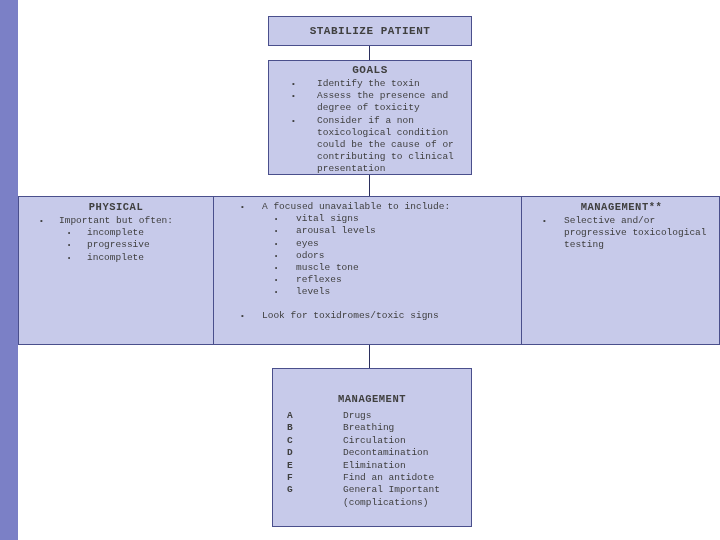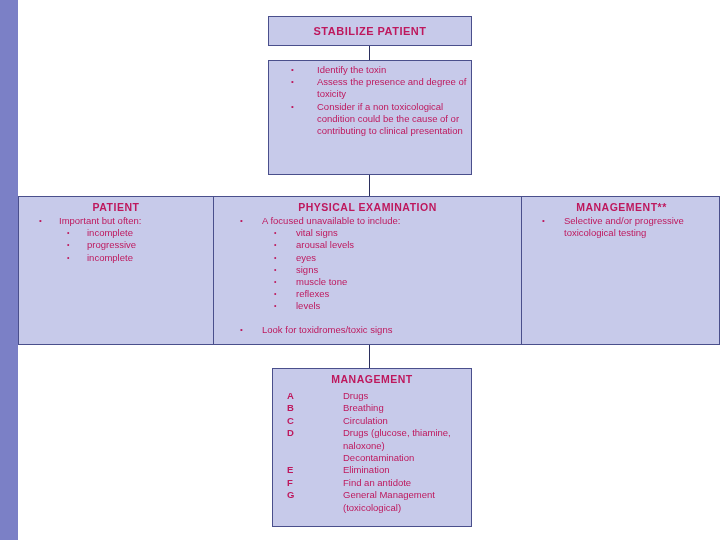--- a/index.html
+++ b/index.html
@@ -6,22 +6,22 @@
     margin: 0;
     padding: 0;
     background: #ffffff;
   }
   #slide {
     position: relative;
     width: 720px;
     height: 540px;
     background: #ffffff;
     overflow: hidden;
-    font-family: Liberation Sans, sans-serif;
-    color: #be185d;
+    font-family: Liberation Mono, monospace;
+    color: #404040;
   }
 
   
   .left-bar {
     position: absolute;
     left: 0;
     top: 0;
     width: 18px;
     height: 540px;
     background: #7b80c6;
@@ -112,20 +112,21 @@
   #management-box {
     left: 272px;
     top: 368px;
     width: 200px;
     height: 159px;
     padding: 4px 6px 0 6px;
   }
   #management-box .title {
     font-size: 10.5px;
     margin-bottom: 5px;
+    margin-top: 20px;
   }
 
   
   ul.lvl {
     list-style: none;
     margin: 0;
     padding: 0;
   }
   ul.lvl > li {
     position: relative;
@@ -201,20 +202,21 @@
 
   <div class="left-bar"></div>
 
   <div class="box" id="stabilize-box">
     <div class="title">STABILIZE PATIENT</div>
   </div>
 
   <div class="connector" style="left:369px; top:46px; height:14px;"></div>
 
   <div class="box" id="goals-box">
+    <div class="title">GOALS</div>
     <ul class="lvl">
       <li class="b1">
         <span class="bullet">•</span>
         <span>Identify the toxin</span>
       </li>
       <li class="b1">
         <span class="bullet">•</span>
         <span>Assess the presence and degree of toxicity</span>
       </li>
       <li class="b1">
@@ -225,21 +227,21 @@
   </div>
 
   <div class="connector" style="left:369px; top:175px; height:21px;"></div>
 
   <div class="box" id="middle-band">
 
     <div class="divider" id="divider-1"></div>
     <div class="divider" id="divider-2"></div>
 
     <div class="panel" id="history-panel">
-      <div class="title">PATIENT</div>
+      <div class="title">PHYSICAL</div>
       <ul class="lvl">
         <li class="b1">
           <span class="bullet">•</span>
           <span>Important but often:</span>
         </li>
         <li class="b2">
           <span class="bullet">•</span>
           <span>incomplete</span>
         </li>
         <li class="b2">
@@ -247,41 +249,40 @@
           <span>progressive</span>
         </li>
         <li class="b2">
           <span class="bullet">•</span>
           <span>incomplete</span>
         </li>
       </ul>
     </div>
 
     <div class="panel" id="physical-panel">
-      <div class="title">PHYSICAL EXAMINATION</div>
       <ul class="lvl">
         <li class="b1">
           <span class="bullet">•</span>
           <span>A focused unavailable to include:</span>
         </li>
         <li class="b2">
           <span class="bullet">•</span>
           <span>vital signs</span>
         </li>
         <li class="b2">
           <span class="bullet">•</span>
           <span>arousal levels</span>
         </li>
         <li class="b2">
           <span class="bullet">•</span>
           <span>eyes</span>
         </li>
         <li class="b2">
           <span class="bullet">•</span>
-          <span>signs</span>
+          <span>odors</span>
         </li>
         <li class="b2">
           <span class="bullet">•</span>
           <span>muscle tone</span>
         </li>
         <li class="b2">
           <span class="bullet">•</span>
           <span>reflexes</span>
         </li>
         <li class="b2">
@@ -320,34 +321,33 @@
       <div class="mgmt-row">
         <span class="letter">B</span>
         <span>Breathing</span>
       </div>
       <div class="mgmt-row">
         <span class="letter">C</span>
         <span>Circulation</span>
       </div>
       <div class="mgmt-row">
         <span class="letter">D</span>
-        <span>Drugs (glucose, thiamine, naloxone)</span>
       </div>
       <div class="mgmt-row">
         <span class="letter"></span>
         <span>Decontamination</span>
       </div>
       <div class="mgmt-row">
         <span class="letter">E</span>
         <span>Elimination</span>
       </div>
       <div class="mgmt-row">
         <span class="letter">F</span>
         <span>Find an antidote</span>
       </div>
       <div class="mgmt-row">
         <span class="letter">G</span>
-        <span>General Management (toxicological)</span>
+        <span>General Important (complications)</span>
       </div>
     </div>
   </div>
 
 </div>
 
 </body></html>

